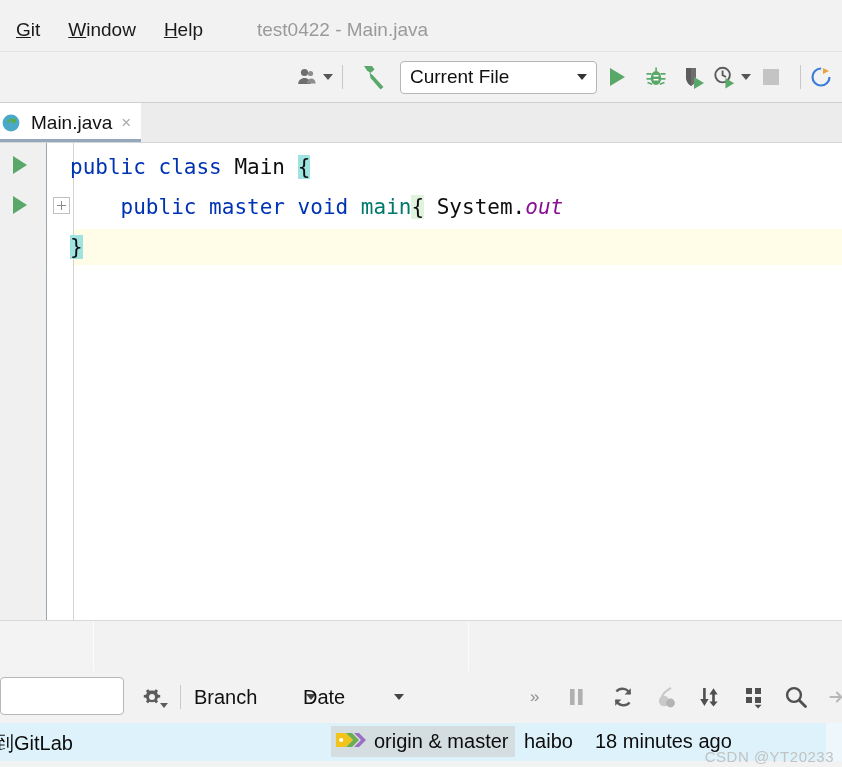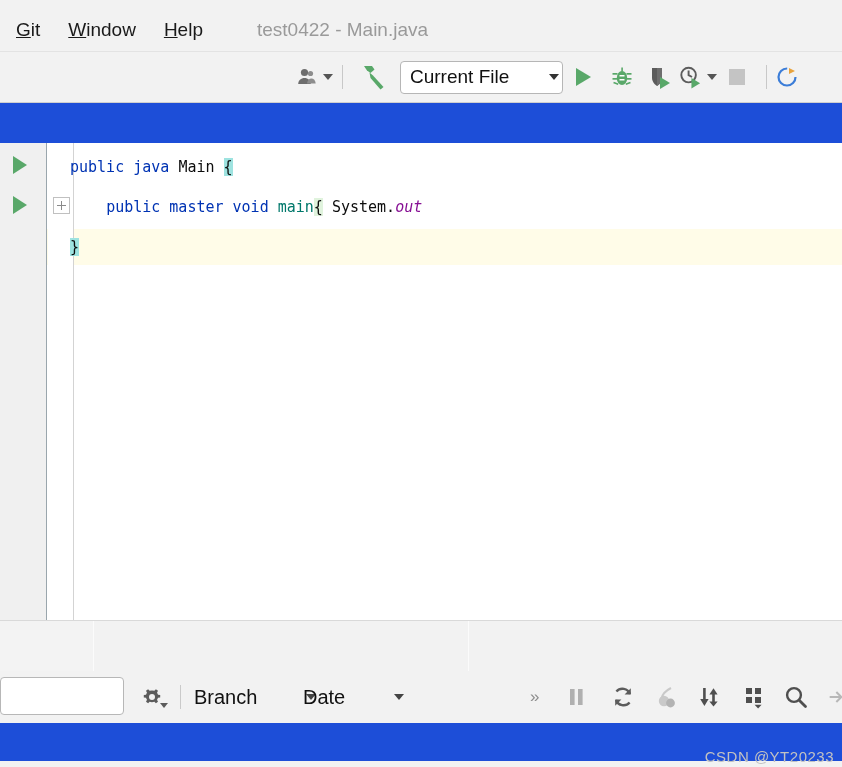--- a/index.html
+++ b/index.html
@@ -38,21 +38,21 @@
     height:34px;cursor:default;flex:0 0 auto;
   }
   .tb-sep{width:1px;height:24px;background:#c8c8c8;margin:0 9px;flex:0 0 auto;}
   .caret{
     width:0;height:0;border-left:5px solid transparent;border-right:5px solid transparent;
     border-top:6px solid #555;margin-left:5px;
   }
   .caret.sm{border-left-width:4px;border-right-width:4px;border-top-width:5px;}
   .cfg-combo{
     display:flex;align-items:center;justify-content:space-between;
-    width:163px;height:33px;background:#fff;border:1px solid #b6b6b6;border-radius:4px;
+    width:197px;height:33px;background:#fff;border:1px solid #b6b6b6;border-radius:4px;
     padding:0 9px;box-sizing:border-box;margin-left:6px;cursor:default;gap:32px;
   }
   .cfg-combo .lbl{font-size:19px;color:#111;white-space:nowrap;}
   .cfg-combo .caret{border-top-color:#333;margin-left:8px;}
 
   
   .tabstrip{
     position:absolute;left:0;top:95px;width:842px;height:40px;
     background:#ececec;box-sizing:border-box;border-bottom:1px solid #d6d6d6;
   }
@@ -95,21 +95,21 @@
     content:"";position:absolute;background:#8a8a8a;
   }
   .fold-box:before{left:3px;top:7px;width:9px;height:1px;}
   .fold-box:after{left:7px;top:3px;width:1px;height:9px;}
   .cur-line{
     position:absolute;left:0;width:842px;height:36px;background:#fffce8;
   }
   .code-line{
     position:absolute;left:70px;height:36px;display:flex;align-items:center;
     font-family:"DejaVu Sans Mono","Liberation Mono",monospace;
-    font-size:15px;white-space:pre;color:#0d0d0d;letter-spacing:0px;
+    font-size:21px;white-space:pre;color:#0d0d0d;letter-spacing:0px;
   }
   .kw{color:#0033b3;}
   .id{color:#0d0d0d;}
   .mtd{color:#00786b;}
   .fld{color:#871094;font-style:italic;}
   .brace-hl{background:#9ee3e0;}
   .brace-hl2{background:#e0f3dd;}
 
   
   .midpanel{
@@ -256,32 +256,45 @@
     <div class="tb-sep"></div>
 
     <div class="tb-btn" style="width:24px;overflow:hidden">
       <svg width="24" height="24" viewBox="0 0 24 24">
         <circle cx="11" cy="12" r="8.5" fill="none" stroke="#3b7dd8" stroke-width="2.2" stroke-dasharray="40 14"></circle>
         <path d="M13 3 L19 6 L13 9 Z" fill="#e8a33d"></path>
       </svg>
     </div>
   </div>
 
+  <div class="tabstrip">
+    <div class="tab">
+      <span class="t-icon">
+        <svg width="22" height="22" viewBox="0 0 22 22">
+          <circle cx="9" cy="11" r="8.4" fill="#4aa8c8"></circle>
+          <path d="M5 11 a4.6 4.6 0 0 1 7.6 -3.4 l1.4 -1.6 l0 5 l-5 0 l1.6 -1.6 a2.6 2.6 0 0 0 -4.2 1.9 z" fill="#5aad4a"></path>
+        </svg>
+      </span>
+      <span class="t-label">Main.java</span>
+      <span class="t-close">×</span>
+      <span class="tab-underline"></span>
+    </div>
+  </div>
 
   <div class="editor">
     <div class="cur-line" style="top:86px"></div>
     <div class="gutter"></div>
     <div class="fold-col"></div>
 
     <div class="run-mark" style="top:13px"></div>
     <div class="run-mark" style="top:53px"></div>
     <div class="fold-box" style="top:54px"></div>
 
     <div class="code-line" style="top:6px">
-      <span class="kw">public</span><span> </span><span class="kw">java</span><span> </span><span class="id">Main</span><span> </span><span class="brace-hl">{</span>
+      <span class="kw">public</span><span> </span><span class="kw">class</span><span> </span><span class="id">Main</span><span> </span><span class="brace-hl">{</span>
     </div>
 
     <div class="code-line" style="top:46px">
       <span>    </span><span class="kw">public</span><span> </span><span class="kw">master</span><span> </span><span class="kw">void</span><span> </span><span class="mtd">main</span><span class="brace-hl2">{</span><span class="id"> System.</span><span class="fld">out</span>
     </div>
 
     <div class="code-line" style="top:86px">
       <span class="brace-hl">}</span>
     </div>
 
@@ -371,17 +384,37 @@
     </div>
 
     <div class="gbtn" style="left:828px;width:20px;overflow:hidden">
       <svg width="24" height="24" viewBox="0 0 24 24">
         <path d="M2 12 L16 12 M10 6 L16 12 L10 18" fill="none" stroke="#b8b8b8" stroke-width="2.4"></path>
       </svg>
     </div>
 
   </div>
 
+  <div class="commitrow">
+    <div class="commit-tail"></div>
+
+    <div class="commit-msg">到GitLab</div>
+
+    <div class="branch-badge">
+      <span>
+        <svg width="34" height="20" viewBox="0 0 34 20">
+          <path d="M1 3 L11 3 L18 10 L11 17 L1 17 Z" fill="#f0c419"></path>
+          <circle cx="6.2" cy="10" r="2.1" fill="#fff"></circle>
+          <path d="M11 3 L17 3 L24 10 L17 17 L11 17 L18 10 Z" fill="#6fae4e"></path>
+          <path d="M19 3 L24 3 L31 10 L24 17 L19 17 L26 10 Z" fill="#9b6fc4"></path>
+        </svg>
+      </span>
+      <span class="lbl">origin &amp; master</span>
+    </div>
+
+    <div class="commit-author">haibo</div>
+    <div class="commit-time">18 minutes ago</div>
+  </div>
 
   <div class="bottom-fill"></div>
   <div class="watermark">CSDN @YT20233</div>
 
 </div>
 
 </body></html>

